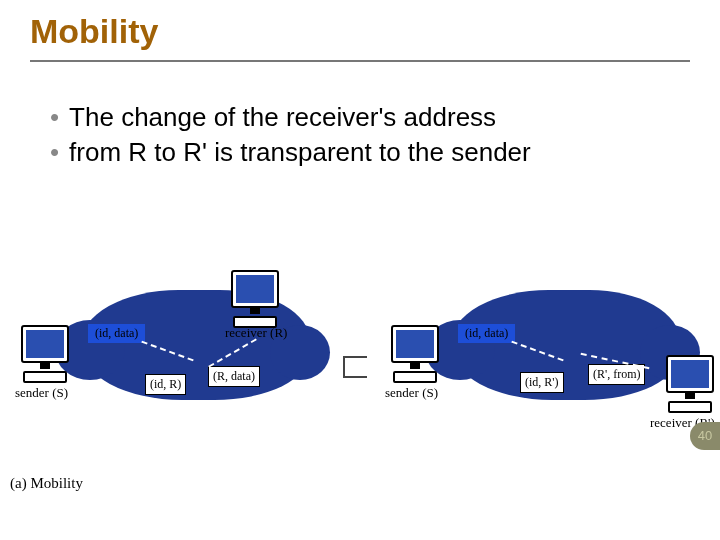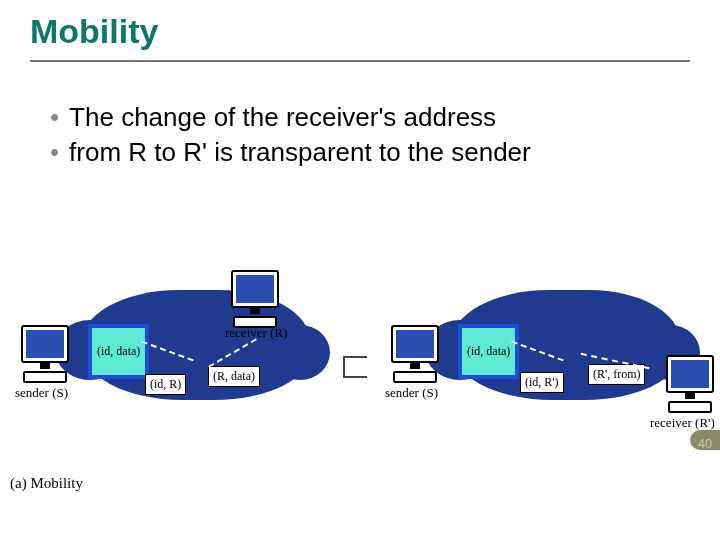--- a/index.html
+++ b/index.html
@@ -1,18 +1,18 @@
 <!DOCTYPE html>
 <html><head>
 <meta charset="utf-8">
 <style>
   html,body{margin:0;padding:0;width:720px;height:540px;background:#fff;font-family:Arial,Helvetica,sans-serif;color:#000;}
   .slide{position:relative;width:720px;height:540px;}
   .title-wrap{position:absolute;left:30px;top:12px;right:30px;}
-  .title{font-size:34px;color:#0f766e;font-weight:bold;font-family:Arial,sans-serif;}
+  .title{font-size:34px;color:#a16207;font-weight:bold;font-family:Arial,sans-serif;}
   .rule{position:absolute;left:30px;top:60px;right:30px;height:2px;background:#777;}
   .bullets{position:absolute;left:50px;top:100px;right:40px;font-size:26px;line-height:1.35;}
   .bullet{display:flex;align-items:flex-start;}
   .dot{color:#888;margin-right:10px;font-size:26px;line-height:1.35;}
   .bullet .txt{}
   .diagram{position:absolute;left:10px;right:10px;top:270px;height:230px;}
   .panel{position:absolute;top:0;height:200px;}
   .panel.left{left:10px;width:320px;}
   .panel.right{left:380px;width:320px;}
   .cloud{position:absolute;left:60px;top:20px;width:230px;height:110px;border-radius:60% 55% 58% 62% / 70% 65% 60% 70%;background:#203a90;}
@@ -20,33 +20,33 @@
   .cloud:after{content:"";position:absolute;right:-20px;top:35px;width:60px;height:55px;border-radius:50%;background:#203a90;}
   
   .comp{position:absolute;width:50px;}
   .monitor{width:44px;height:34px;border:2px solid #000;background:#fff;border-radius:3px;position:relative;margin:0 auto;}
   .monitor:after{content:"";position:absolute;left:3px;top:3px;right:3px;bottom:3px;background:#2a4fb0;}
   .stand{width:10px;height:6px;background:#000;margin:0 auto;}
   .kb{width:40px;height:8px;border:2px solid #000;background:#fff;margin:2px auto 0;border-radius:2px;}
   
   .lbl{position:absolute;font:13px "Times New Roman",serif;white-space:nowrap;}
   
-  .pkt{position:absolute;border:4px solid #1d4ed8;background:#5eead4;font:12px "Times New Roman",serif;padding:16px 5px;white-space:nowrap;}
+  .pkt{position:absolute;border:2px solid #1d4ed8;background:#1d4ed8;font:12px "Times New Roman",serif;padding:0 5px;white-space:nowrap;}
   .pkt2{position:absolute;background:#fff;border:1px solid #000;font:12px "Times New Roman",serif;padding:2px 4px;white-space:nowrap;}
   
   .bigarrow{position:absolute;left:333px;top:70px;width:44px;height:50px;}
   .bigarrow .shaft{position:absolute;left:0;top:16px;width:26px;height:18px;border:2px solid #444;border-right:none;background:#fff;}
   .bigarrow .head{position:absolute;left:24px;top:6px;width:0;height:0;border-top:20px solid transparent;border-bottom:20px solid transparent;border-left:20px solid #fff;}
   .bigarrow .headb{position:absolute;left:24px;top:4px;width:0;height:0;border-top:22px solid transparent;border-bottom:22px solid transparent;border-left:22px solid #444;z-index:-1;}
   
   .caption{position:absolute;left:0;right:0;top:205px;text-align:left;font:15px "Times New Roman",serif;}
   
   .dash{position:absolute;border-top:2px dashed #fff;height:0;}
   
-  .corner{position:absolute;right:0;bottom:90px;width:30px;height:20px;background:#8a8a6a;border-top-left-radius:14px;border-bottom-left-radius:14px;color:#c7c7a0;font:13px Arial;text-align:center;line-height:28px;}
+  .corner{position:absolute;right:0;bottom:90px;width:30px;height:28px;background:#8a8a6a;border-top-left-radius:14px;border-bottom-left-radius:14px;color:#c7c7a0;font:13px Arial;text-align:center;line-height:28px;}
 </style>
 </head>
 <body>
 
 <div class="slide">
   <div class="title-wrap">
     <div class="title">Mobility</div>
   </div>
   <div class="rule"></div>
 

